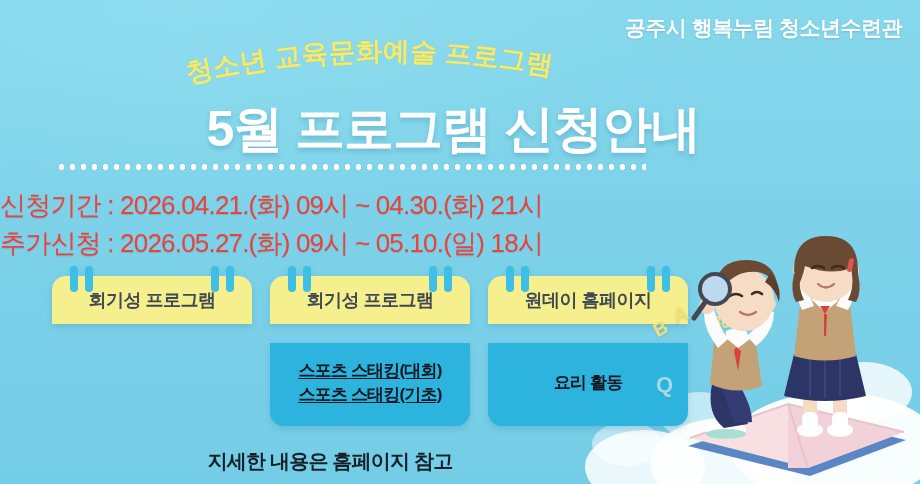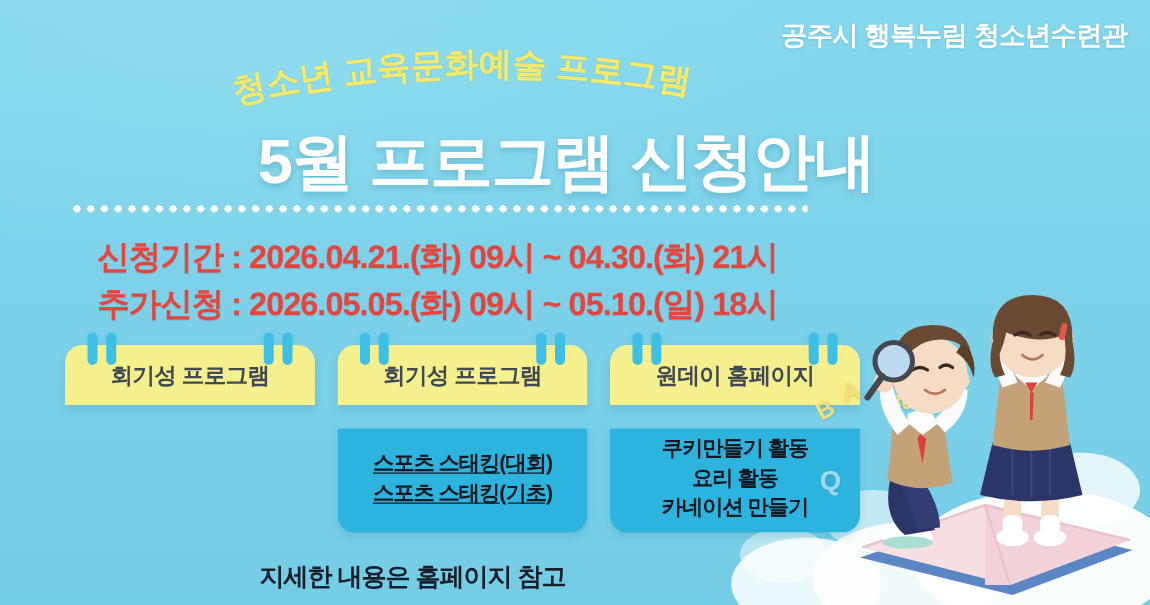--- a/index.html
+++ b/index.html
@@ -68,23 +68,23 @@
   #divider {
     position:absolute; top:164px; left:56px; width:590px; height:6px;
     background-image:radial-gradient(circle, #ffffff 45%, rgba(255,255,255,0) 46%);
     background-size:11px 6px;
     background-repeat:repeat-x;
   }
 
   
   .date-line {
     position:absolute; left:0; width:700px;
-    text-align:center;
+    text-align:left;
     color:#e8443c;
-    font-size:26px; font-weight:bold;
+    font-size:26px; font-weight:normal;
     letter-spacing:-0.8px;
     white-space:nowrap;
     text-shadow:0 1px 1px rgba(120,30,25,.18);
   }
   #date-line-1 { top:188px; }
   #date-line-2 { top:226px; }
 
   
   #cards {
     position:absolute; top:276px; left:52px;
@@ -193,21 +193,21 @@
         <textPath href="#arcPath" startOffset="50%" text-anchor="middle">청소년 교육문화예술 프로그램</textPath>
       </text>
     </svg>
   </div>
 
   <div id="main-title">5월 프로그램 신청안내</div>
 
   <div id="divider"></div>
 
   <div id="date-line-1" class="date-line">신청기간 : 2026.04.21.(화) 09시 ~ 04.30.(화) 21시</div>
-  <div id="date-line-2" class="date-line">추가신청 : 2026.05.05.(화) 09시 ~ 05.10.(일) 18시</div>
+  <div id="date-line-2" class="date-line">추가신청 : 2026.05.27.(화) 09시 ~ 05.10.(일) 18시</div>
 
   <div id="cards">
 
     <div class="card">
       <div class="card-inner">
         <div class="card-head">회기성 프로그램</div>
       </div>
       <div class="clips">
         <div class="clip-pair left">
           <div class="clip"></div>
@@ -237,23 +237,21 @@
           <div class="clip"></div>
           <div class="clip"></div>
         </div>
       </div>
     </div>
 
     <div class="card">
       <div class="card-inner">
         <div class="card-head">원데이 홈페이지</div>
         <div class="card-body">
-          <div class="item">쿠키만들기 활동</div>
           <div class="item">요리 활동</div>
-          <div class="item">카네이션 만들기</div>
         </div>
       </div>
       <div class="clips">
         <div class="clip-pair left">
           <div class="clip"></div>
           <div class="clip"></div>
         </div>
         <div class="clip-pair right">
           <div class="clip"></div>
           <div class="clip"></div>

